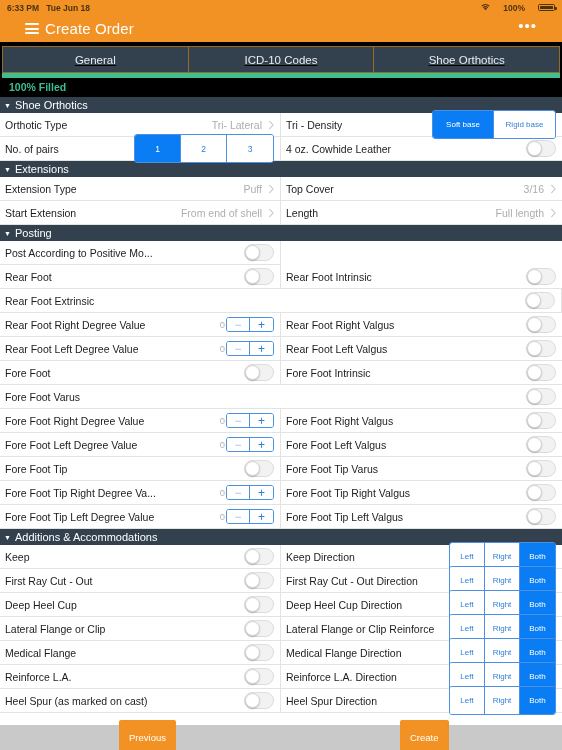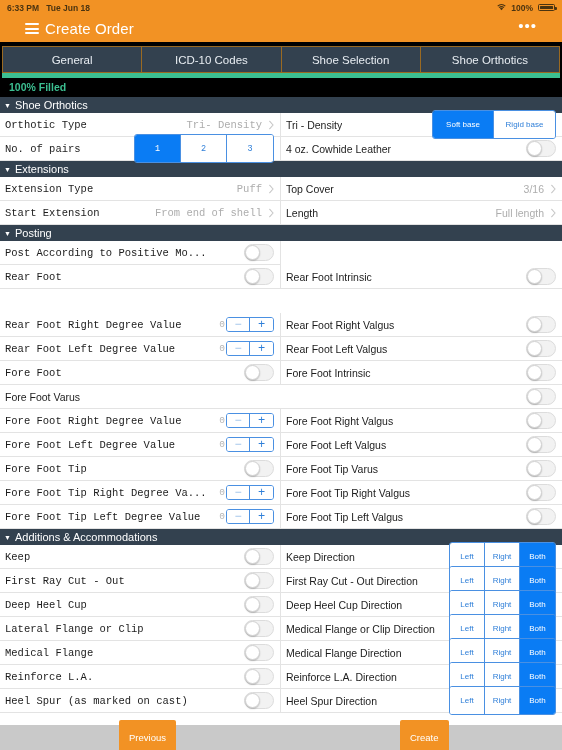--- a/index.html
+++ b/index.html
@@ -12,21 +12,21 @@
   .app { width: 562px; height: 750px; display: flex; flex-direction: column; background:#000; }
 
   
   .statusbar {
     height: 15px; background: #F29224; color: #4a3310;
     display: flex; align-items: center; font-size: 8.5px; font-weight: bold;
     padding: 0 7px; flex: 0 0 15px;
   }
   .sb-time { margin-right: 7px; }
   .sb-date {}
-  .sb-right { margin-left: auto; display: flex; align-items: center; gap: 5px; }
+  .sb-right { margin-left: auto; display: flex; align-items: center; gap: 13px; }
   .wifi-ico { display:inline-block; width: 9px; height: 7px; position: relative; }
   .wifi-ico svg { display:block; }
   .batt {
     width: 17px; height: 7px; border: 1px solid #4a3310; border-radius: 1.5px;
     position: relative; background: transparent;
   }
   .batt::after{ content:""; position:absolute; right:-2.5px; top:2px; width:1.5px; height:3px; background:#4a3310; border-radius:0 1px 1px 0;}
   .batt-fill { position:absolute; left:1px; top:1px; bottom:1px; width: 13px; background:#4a3310; border-radius:0.5px; }
 
   
@@ -34,21 +34,21 @@
     height: 27px; background:#F29224; display:flex; align-items:center;
     padding: 0 25px; flex: 0 0 27px;
   }
   .hamburger { width: 14px; display:flex; flex-direction:column; gap:2.5px; margin-right:6px; cursor:pointer;}
   .hamburger i { display:block; height:2px; background:#fff; border-radius:1px;}
   .title { color:#fff; font-size:15px; letter-spacing:0.1px; }
   .dots { margin-left:auto; color:#fff; font-size:15px; line-height:6px; letter-spacing:1px; padding-bottom:6px;}
 
   
   .tabwrap { background:#000; padding: 4px 2px 0 2px; flex: 0 0 auto;}
-  .tabs { display:flex; border:1px solid #9a6a22; height:27px; }
+  .tabs { display:flex; border:1px solid #9a6a22; height:27px;text-decoration:underline; }
   .tab {
     flex:1; background:#33414f; color:#e8edf2; display:flex; align-items:center;
     justify-content:center; font-size:11.5px; border-right:1px solid #9a6a22; cursor:pointer;
   }
   .tab:last-child { border-right:none; }
   .tab.active { background:#33414f; }
   .progwrap { background:#000; padding: 0 2px; }
   .progbar { height:5px; background:#2b2b2b; }
   .progfill { height:100%; background:#3cbf91; }
   .pctline { background:#000; color:#3cbf91; font-size:10.5px; font-weight:bold; padding: 3px 3px 4px 9px; }
@@ -59,21 +59,21 @@
     background:#33414f; color:#fff; font-size:11px; height:16px;
     display:flex; align-items:center; padding-left:4px; cursor:pointer;
   }
   .caret { font-size:7px; margin-right:4px; line-height:1; }
 
   .row { display:flex; height:24px; background:#fff; }
   .cell {
     flex: 1 1 50%; display:flex; align-items:center; position:relative;
     border-bottom:1px solid #e3e3e3; padding: 0 6px 0 5px; min-width:0;
   }
-  .cell.left { border-right:1px solid #e3e3e3;font-family:Liberation Mono, monospace; }
+  .cell.left { border-right:1px solid #e3e3e3; }
   .cell.blank2 { border-bottom:1px solid #fff; }
   .lbl { font-size:10.5px; color:#1c1c1c; white-space:nowrap; overflow:hidden; text-overflow:ellipsis; }
   .val { margin-left:auto; font-size:10.5px; color:#adadad; white-space:nowrap; padding-right:12px;}
   .chev { position:absolute; right:6px; top:50%; transform:translateY(-50%); }
   .chev svg { display:block; }
 
   
   .toggle {
     margin-left:auto; width:30px; height:17px; border-radius:9px;
     background:#f2f2f2; border:1px solid #dcdcdc; position:relative; cursor:pointer; flex:0 0 auto;
@@ -148,40 +148,39 @@
         <i></i>
       </span>
     <span class="title">Create Order</span>
     <span class="dots">•••</span>
   </div>
 
   <div class="tabwrap">
     <div class="tabs">
       <div class="tab">General</div>
       <div class="tab">ICD-10 Codes</div>
-      <div class="tab">Shoe Selection</div>
       <div class="tab active">Shoe Orthotics</div>
     </div>
   </div>
   <div class="progwrap">
     <div class="progbar">
       <div class="progfill" id="progfill" style="width: 100%;"></div>
     </div>
   </div>
   <div class="pctline">100% Filled</div>
 
   <div class="scroll" id="body">
       <div class="sec-head">
         <span class="caret">▼</span>
         <span>Shoe Orthotics</span>
       </div>
       <div class="row">
         <div class="cell left">
           <span class="lbl">Orthotic Type</span>
-          <span class="val">Tri- Density</span>
+          <span class="val">Tri- Lateral</span>
           <span class="chev">
             <svg width="5" height="9" viewBox="0 0 5 9">
               <path d="M0.6 0.6L4 4.5L0.6 8.4" stroke="#c8c8c8" stroke-width="1.1" fill="none" stroke-linecap="round"></path>
             </svg>
           </span>
         </div>
         <div class="cell">
           <span class="lbl">Tri - Density</span>
           <span class="seg base">
             <span class="sgi on">Soft base</span>
@@ -270,20 +269,26 @@
           </span>
         </div>
         <div class="cell">
           <span class="lbl">Rear Foot Intrinsic</span>
           <span class="toggle">
             <span class="knob"></span>
           </span>
         </div>
       </div>
       <div class="row">
+        <div class="cell left">
+          <span class="lbl">Rear Foot Extrinsic</span>
+          <span class="toggle">
+            <span class="knob"></span>
+          </span>
+        </div>
       </div>
       <div class="row">
         <div class="cell left">
           <span class="lbl">Rear Foot Right Degree Value</span>
           <span class="stepper">
             <span class="step-val">0</span>
             <span class="step-box">
               <span class="step-btn minus">−</span>
               <span class="step-btn plus">+</span>
             </span>
@@ -475,21 +480,21 @@
         </div>
       </div>
       <div class="row">
         <div class="cell left">
           <span class="lbl">Lateral Flange or Clip</span>
           <span class="toggle">
             <span class="knob"></span>
           </span>
         </div>
         <div class="cell">
-          <span class="lbl">Medical Flange or Clip Direction</span>
+          <span class="lbl">Lateral Flange or Clip Reinforce</span>
           <span class="seg lrb">
             <span class="sgi ">Left</span>
             <span class="sgi ">Right</span>
             <span class="sgi on">Both</span>
           </span>
         </div>
       </div>
       <div class="row">
         <div class="cell left">
           <span class="lbl">Medical Flange</span>

